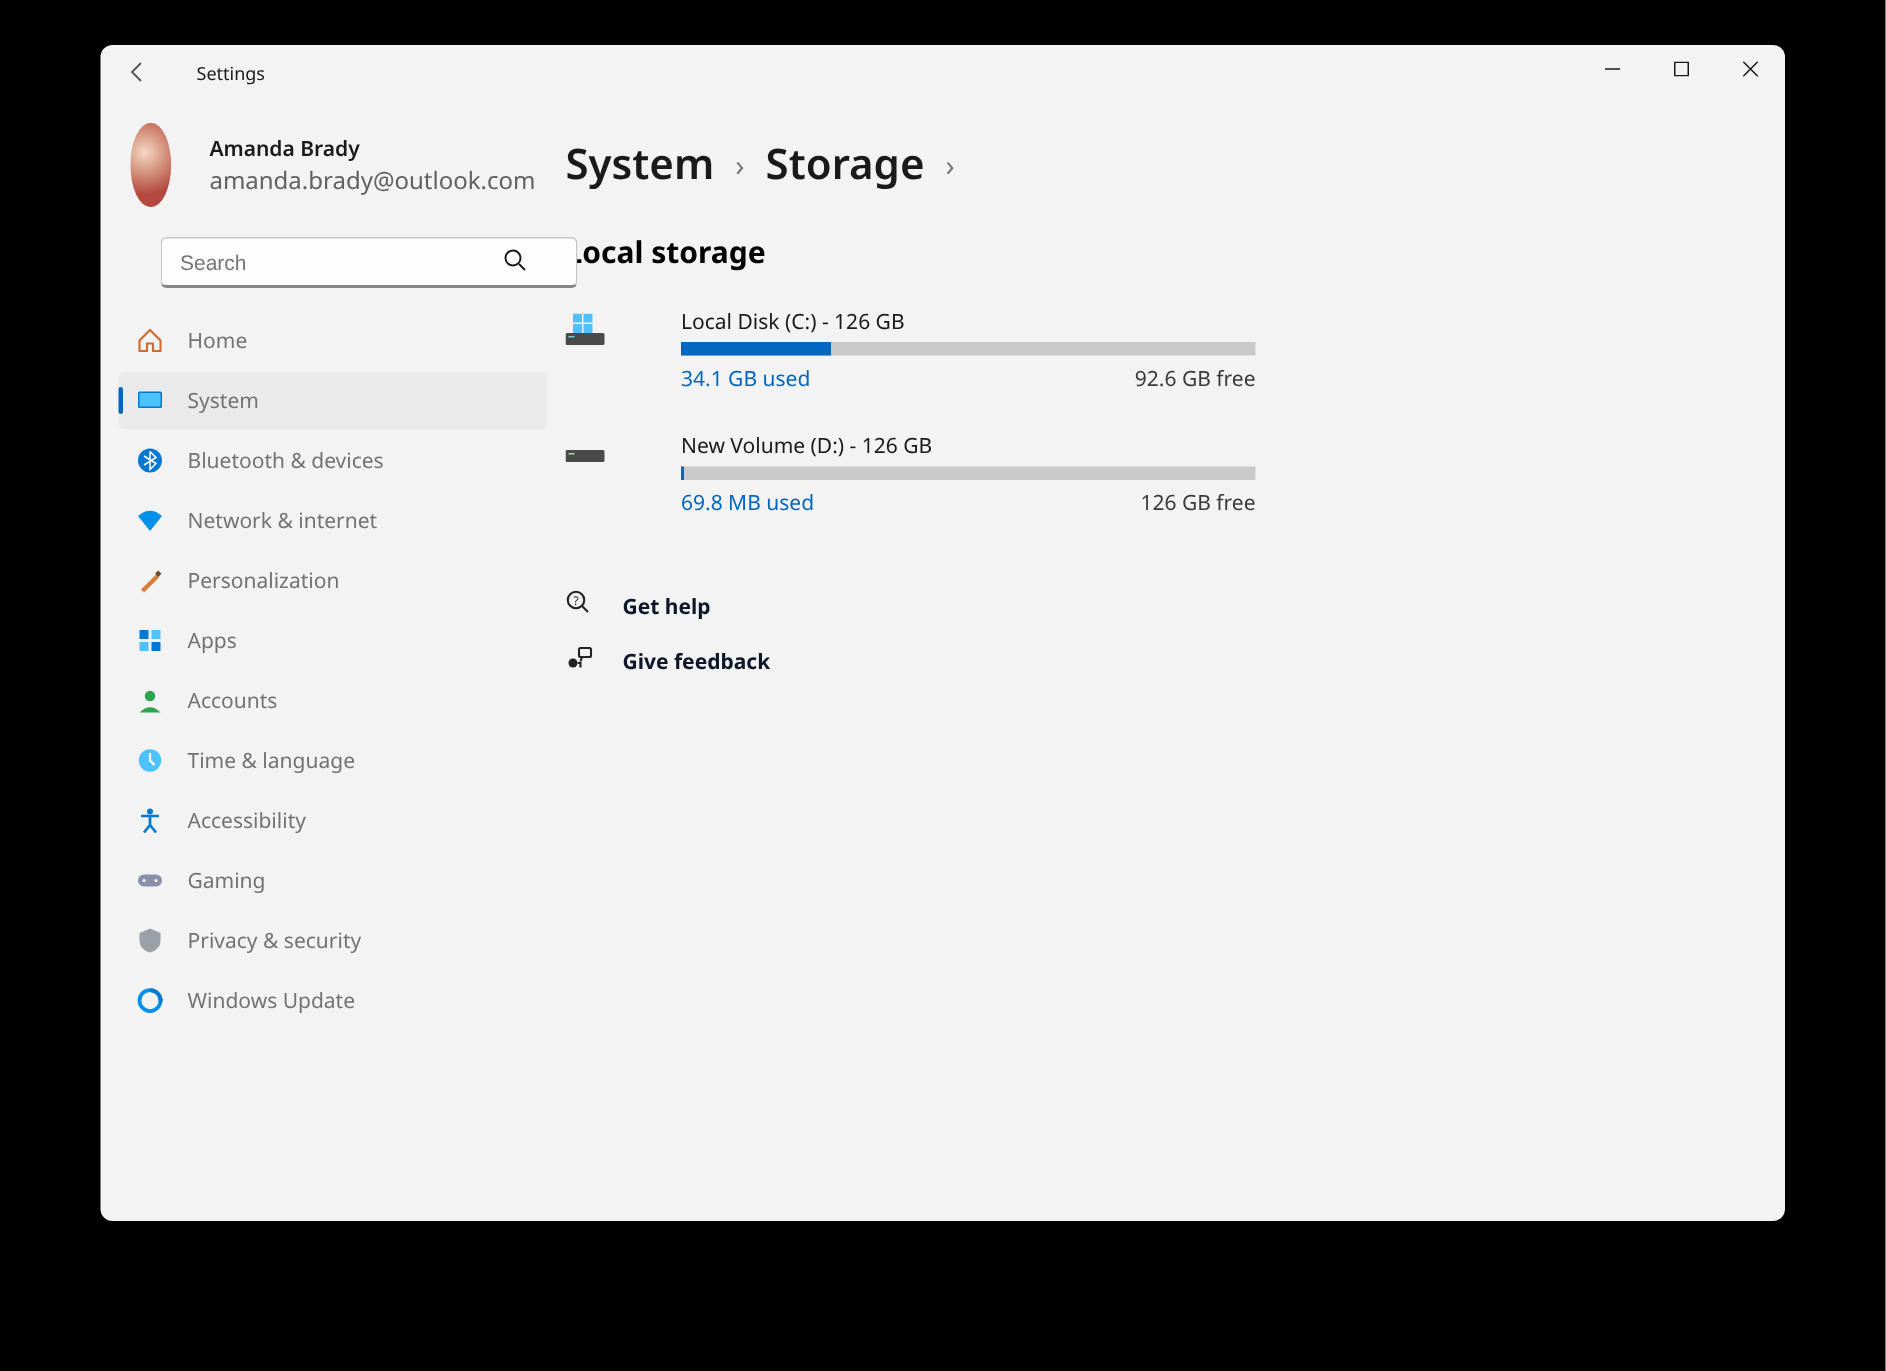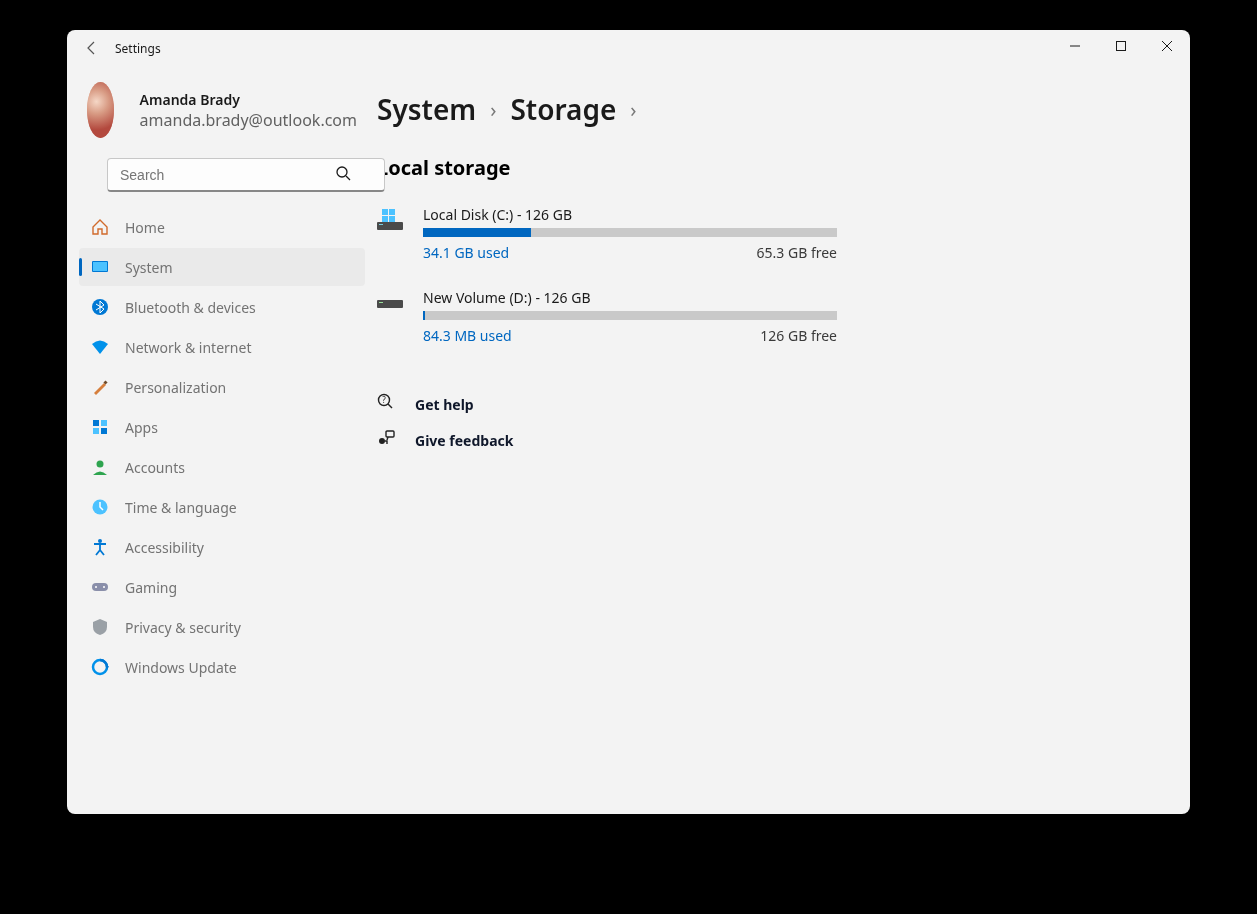--- a/index.html
+++ b/index.html
@@ -31,21 +31,21 @@
   }
   .back-btn {
     width: 30px;
     height: 30px;
     display: flex;
     align-items: center;
     justify-content: center;
     cursor: pointer;
     color: #555;
   }
-  .title-text { font-size: 12px; color: #1a1a1a; margin-left: 8px; }
+  .title-text { font-size: 12px; color: #1a1a1a; margin-left: 24px; }
   .win-controls {
     position: absolute;
     right: 0;
     top: 0;
     display: flex;
   }
   .win-btn {
     width: 46px;
     height: 32px;
     display: flex;
@@ -122,21 +122,21 @@
   .chev { color: #777; font-size: 20px; font-weight: normal; }
   .section-title { font-size: 20px; font-weight: 700; margin-bottom: 24px; }
   .drive {
     display: flex;
     gap: 16px;
     margin-bottom: 26px;
     cursor: pointer;
     max-width: 460px;
   }
   .drive-icon { width: 30px; margin-top: 4px; }
-  .drive-body { flex:1; }
+  .drive-body { flex:1;margin-left:31px; }
   .drive-title { font-size: 14px; color: #1a1a1a; margin-bottom: 4px; }
   .progress {
     height: 9px; background: #c9c9c9; position: relative; margin-bottom: 6px;
   }
   .progress-fill { position:absolute; left:0; top:0; bottom:0; background:#0067c0; }
   .drive-stats { display:flex; justify-content: space-between; font-size: 14px; }
   .used { color: #0067c0; }
   .free { color: #3a3a3a; }
   .help-links { margin-top: 48px; }
   .help-link {
@@ -333,39 +333,39 @@
               </g>
             </svg>
         </div>
         <div class="drive-body">
           <div class="drive-title">Local Disk (C:) - 126 GB</div>
           <div class="progress">
             <div class="progress-fill" id="fill-0" style="width: 26%;"></div>
           </div>
           <div class="drive-stats">
             <span class="used">34.1 GB used</span>
-            <span class="free">65.3 GB free</span>
+            <span class="free">92.6 GB free</span>
           </div>
         </div>
       </div>
 
       <div class="drive">
         <div class="drive-icon">
           <svg width="28" height="24" viewBox="0 0 28 24">
               <rect x="0" y="8" width="26" height="8" rx="1" fill="#4a4a4a"></rect>
               <rect x="2" y="10" width="4" height="1" fill="#9d9"></rect>
             </svg>
         </div>
         <div class="drive-body">
           <div class="drive-title">New Volume (D:) - 126 GB</div>
           <div class="progress">
             <div class="progress-fill" id="fill-1" style="width: 0.5%;"></div>
           </div>
           <div class="drive-stats">
-            <span class="used">84.3 MB used</span>
+            <span class="used">69.8 MB used</span>
             <span class="free">126 GB free</span>
           </div>
         </div>
       </div>
 
       <div class="help-links">
         <div class="help-link">
           <span class="icon">
             <svg width="18" height="18" viewBox="0 0 18 18">
                 <circle cx="7" cy="7" r="5.5" fill="none" stroke="#222" stroke-width="1.4"></circle>

